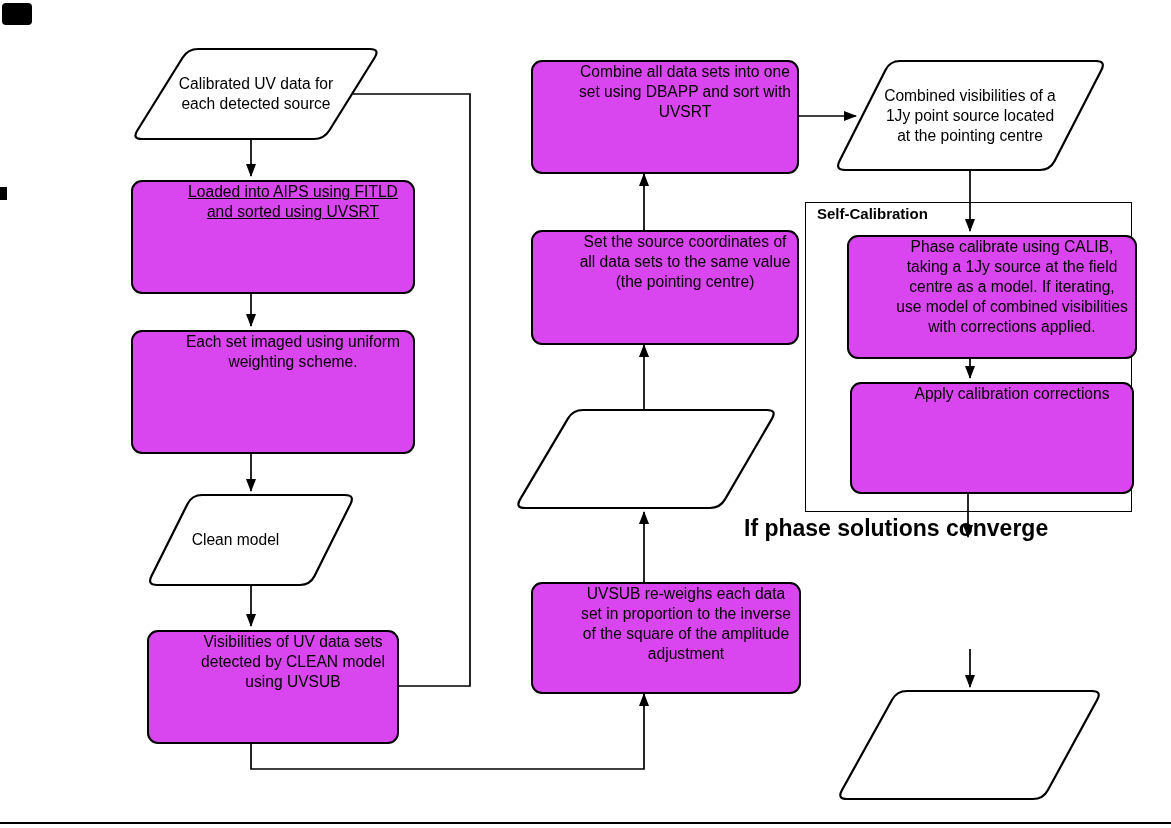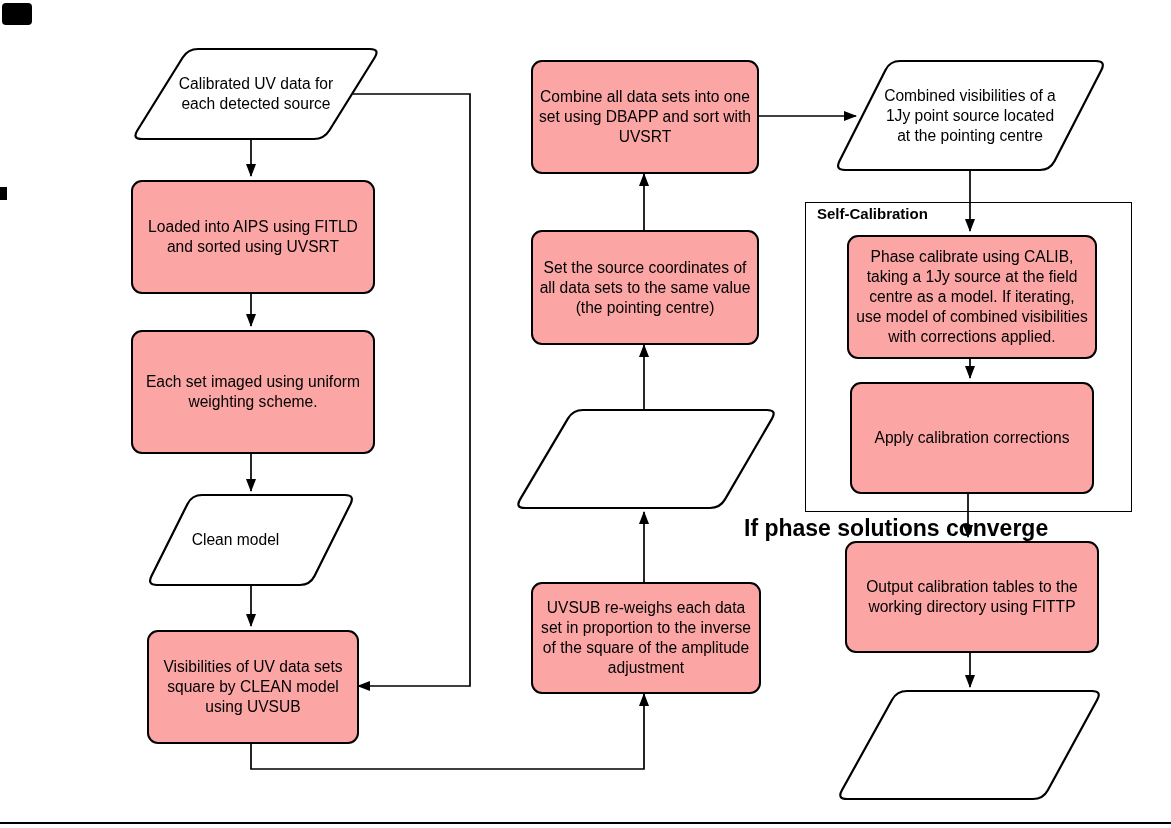--- a/index.html
+++ b/index.html
@@ -5,23 +5,23 @@
   html,body{margin:0;padding:0;background:#fff;}
   #canvas{
     position:relative;width:1171px;height:828px;background:#fff;overflow:hidden;
     font-family:"Liberation Sans","DejaVu Sans",sans-serif;color:#000;
   }
   #shape-layer{position:absolute;left:0;top:0;z-index:1;}
   .group-box{
     position:absolute;border:1.6px solid #000;background:transparent;z-index:2;
   }
   .node{
-    position:absolute;z-index:3;background:#fca5a5;border:2.2px solid #000;border-radius:11px;
-    display:flex;align-items:center;justify-content:center;text-align:center;
-    font-size:15.6px;line-height:20px;white-space:pre;
+    position:absolute;z-index:3;background:#d946ef;border:2.2px solid #000;border-radius:11px;
+    display:flex;justify-content:center;text-align:center;
+    font-size:15.6px;line-height:20px;white-space:pre;padding-left:40px;
   }
   .ptext{
     position:absolute;z-index:4;background:transparent;
     display:flex;align-items:center;justify-content:center;text-align:center;
     font-size:15.6px;line-height:20px;white-space:pre;
   }
   .flow-label{
     position:absolute;z-index:5;font-weight:bold;white-space:pre;
   }
   .label-selfcal{left:817px;top:205px;font-size:15px;}
@@ -68,31 +68,31 @@
       <path class="pgram" d="M567.9,418.6 Q573,410 583.0,410.0 L767.0,410.0 Q777,410 772.0,418.6 L725.0,499.4 Q720,508 710.0,508.0 L525.0,508.0 Q515,508 520.1,499.4 Z"></path>
       <path class="pgram" d="M885.5,69.9 Q890,61 900.0,61.0 L1096.0,61.0 Q1106,61 1101.4,69.9 L1054.6,161.1 Q1050,170 1040.0,170.0 L845.0,170.0 Q835,170 839.5,161.1 Z"></path>
       <path class="pgram" d="M892.1,699.7 Q897,691 907.0,691.0 L1092.0,691.0 Q1102,691 1097.2,699.8 L1047.8,790.2 Q1043,799 1033.0,799.0 L847.0,799.0 Q837,799 841.9,790.3 Z"></path>
     </g>
   </svg>
 
   <div class="group-box" style="left:805px;top:202px;width:325px;height:308px;"></div>
   <div class="flow-label label-selfcal">Self-Calibration</div>
   <div class="flow-label label-converge">If phase solutions converge</div>
 
-  <div class="node" style="left:131px;top:180px;width:240px;height:110px;">
+  <div class="node" style="left:131px;top:180px;width:240px;height:110px;text-decoration:underline;">
     <span>Loaded into AIPS using FITLD
 and sorted using UVSRT</span>
   </div>
   <div class="node" style="left:131px;top:330px;width:240px;height:120px;">
     <span>Each set imaged using uniform
 weighting scheme.</span>
   </div>
   <div class="node" style="left:147px;top:630px;width:208px;height:110px;">
     <span>Visibilities of UV data sets
-square by CLEAN model
+detected by CLEAN model
 using UVSUB</span>
   </div>
   <div class="node" style="left:531px;top:60px;width:224px;height:110px;">
     <span>Combine all data sets into one
 set using DBAPP and sort with
 UVSRT</span>
   </div>
   <div class="node" style="left:531px;top:230px;width:224px;height:111px;">
     <span>Set the source coordinates of
 all data sets to the same value
@@ -107,24 +107,20 @@
   <div class="node" style="left:847px;top:235px;width:246px;height:120px;z-index:3;">
     <span>Phase calibrate using CALIB,
 taking a 1Jy source at the field
 centre as a model. If iterating,
 use model of combined visibilities
 with corrections applied.</span>
   </div>
   <div class="node" style="left:850px;top:382px;width:240px;height:108px;">
     <span>Apply calibration corrections</span>
   </div>
-  <div class="node" style="left:845px;top:541px;width:250px;height:108px;">
-    <span>Output calibration tables to the
-working directory using FITTP</span>
-  </div>
 
   <div class="ptext" style="left:156px;top:52px;width:200px;height:84px;">
     <span>Calibrated UV data for
 each detected source</span>
   </div>
   <div class="ptext" style="left:158px;top:498px;width:155px;height:84px;">
     <span>Clean model</span>
   </div>
   <div class="ptext" style="left:872px;top:64px;width:196px;height:104px;">
     <span>Combined visibilities of a

